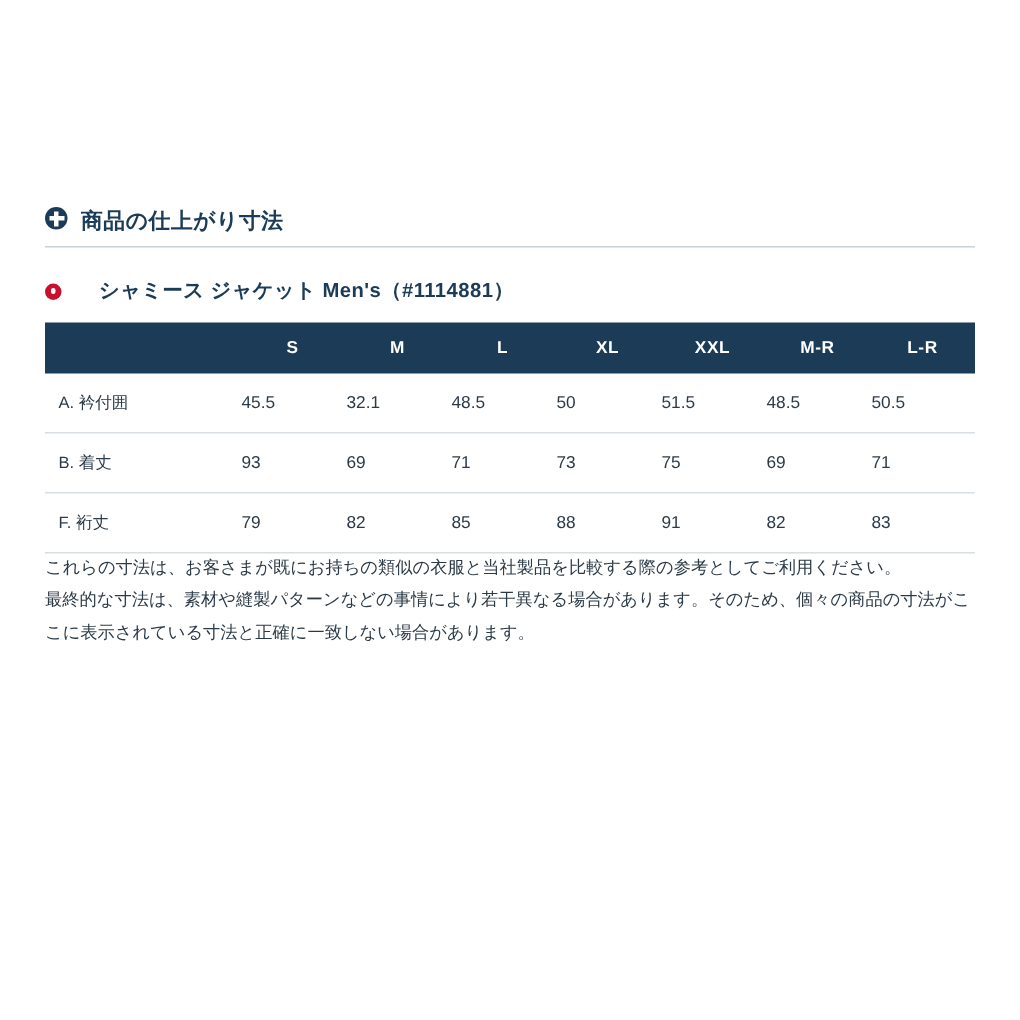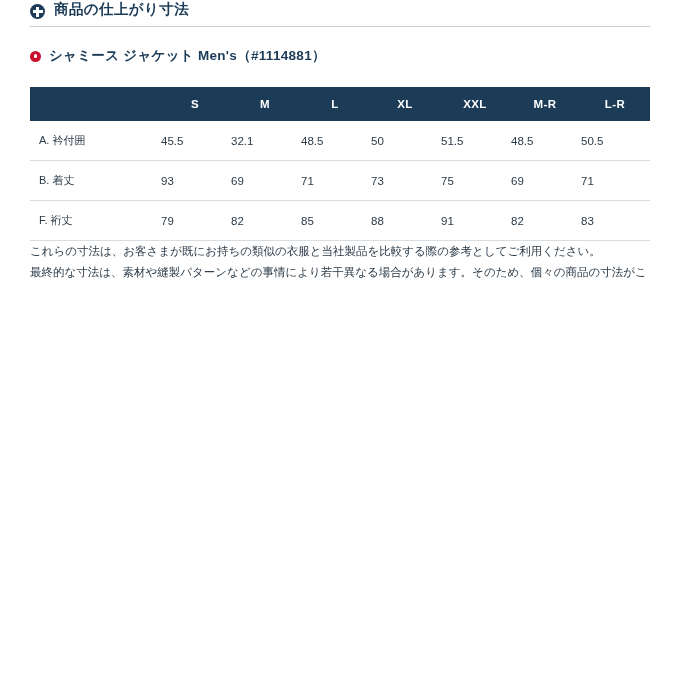--- a/index.html
+++ b/index.html
@@ -18,22 +18,23 @@
     position: relative;
     width: 680px;
     height: 680px;
     box-sizing: border-box;
     padding: 0 30px;
   }
 
   
   .section-head {
     display: flex;
-    align-items: flex-end;
+    align-items: flex-start;
     gap: 9px;
+    padding-top: 138px;
     padding-bottom: 7px;
   }
   .bullet-icon {
     width: 15px;
     height: 15px;
     border-radius: 50%;
     background: #1b3b57;
     position: relative;
     flex: none;
   }
@@ -66,22 +67,22 @@
   .head-rule {
     height: 1px;
     background: #c9d0d6;
     margin-bottom: 20px;
   }
 
   
   .product-row {
     display: flex;
     align-items: center;
-    gap: 8px;
-    margin-bottom: 22px;
+    gap: 25px;
+    margin-bottom: 12px;
   }
   .dot-icon {
     width: 11px;
     height: 11px;
     border-radius: 50%;
     background: #c8102e;
     flex: none;
     position: relative;
   }
   .dot-icon::after {
@@ -226,15 +227,16 @@
         <td>82</td>
         <td>83</td>
       </tr>
     </tbody>
   </table>
 
 
   <div class="footnote">
     <p>これらの寸法は、お客さまが既にお持ちの類似の衣服と当社製品を比較する際の参考としてご利用ください。</p>
     <p>最終的な寸法は、素材や縫製パターンなどの事情により若干異なる場合があります。そのため、個々の商品の寸法がこ</p>
+    <p>こに表示されている寸法と正確に一致しない場合があります。</p>
   </div>
 
 </div>
 
 </body></html>

